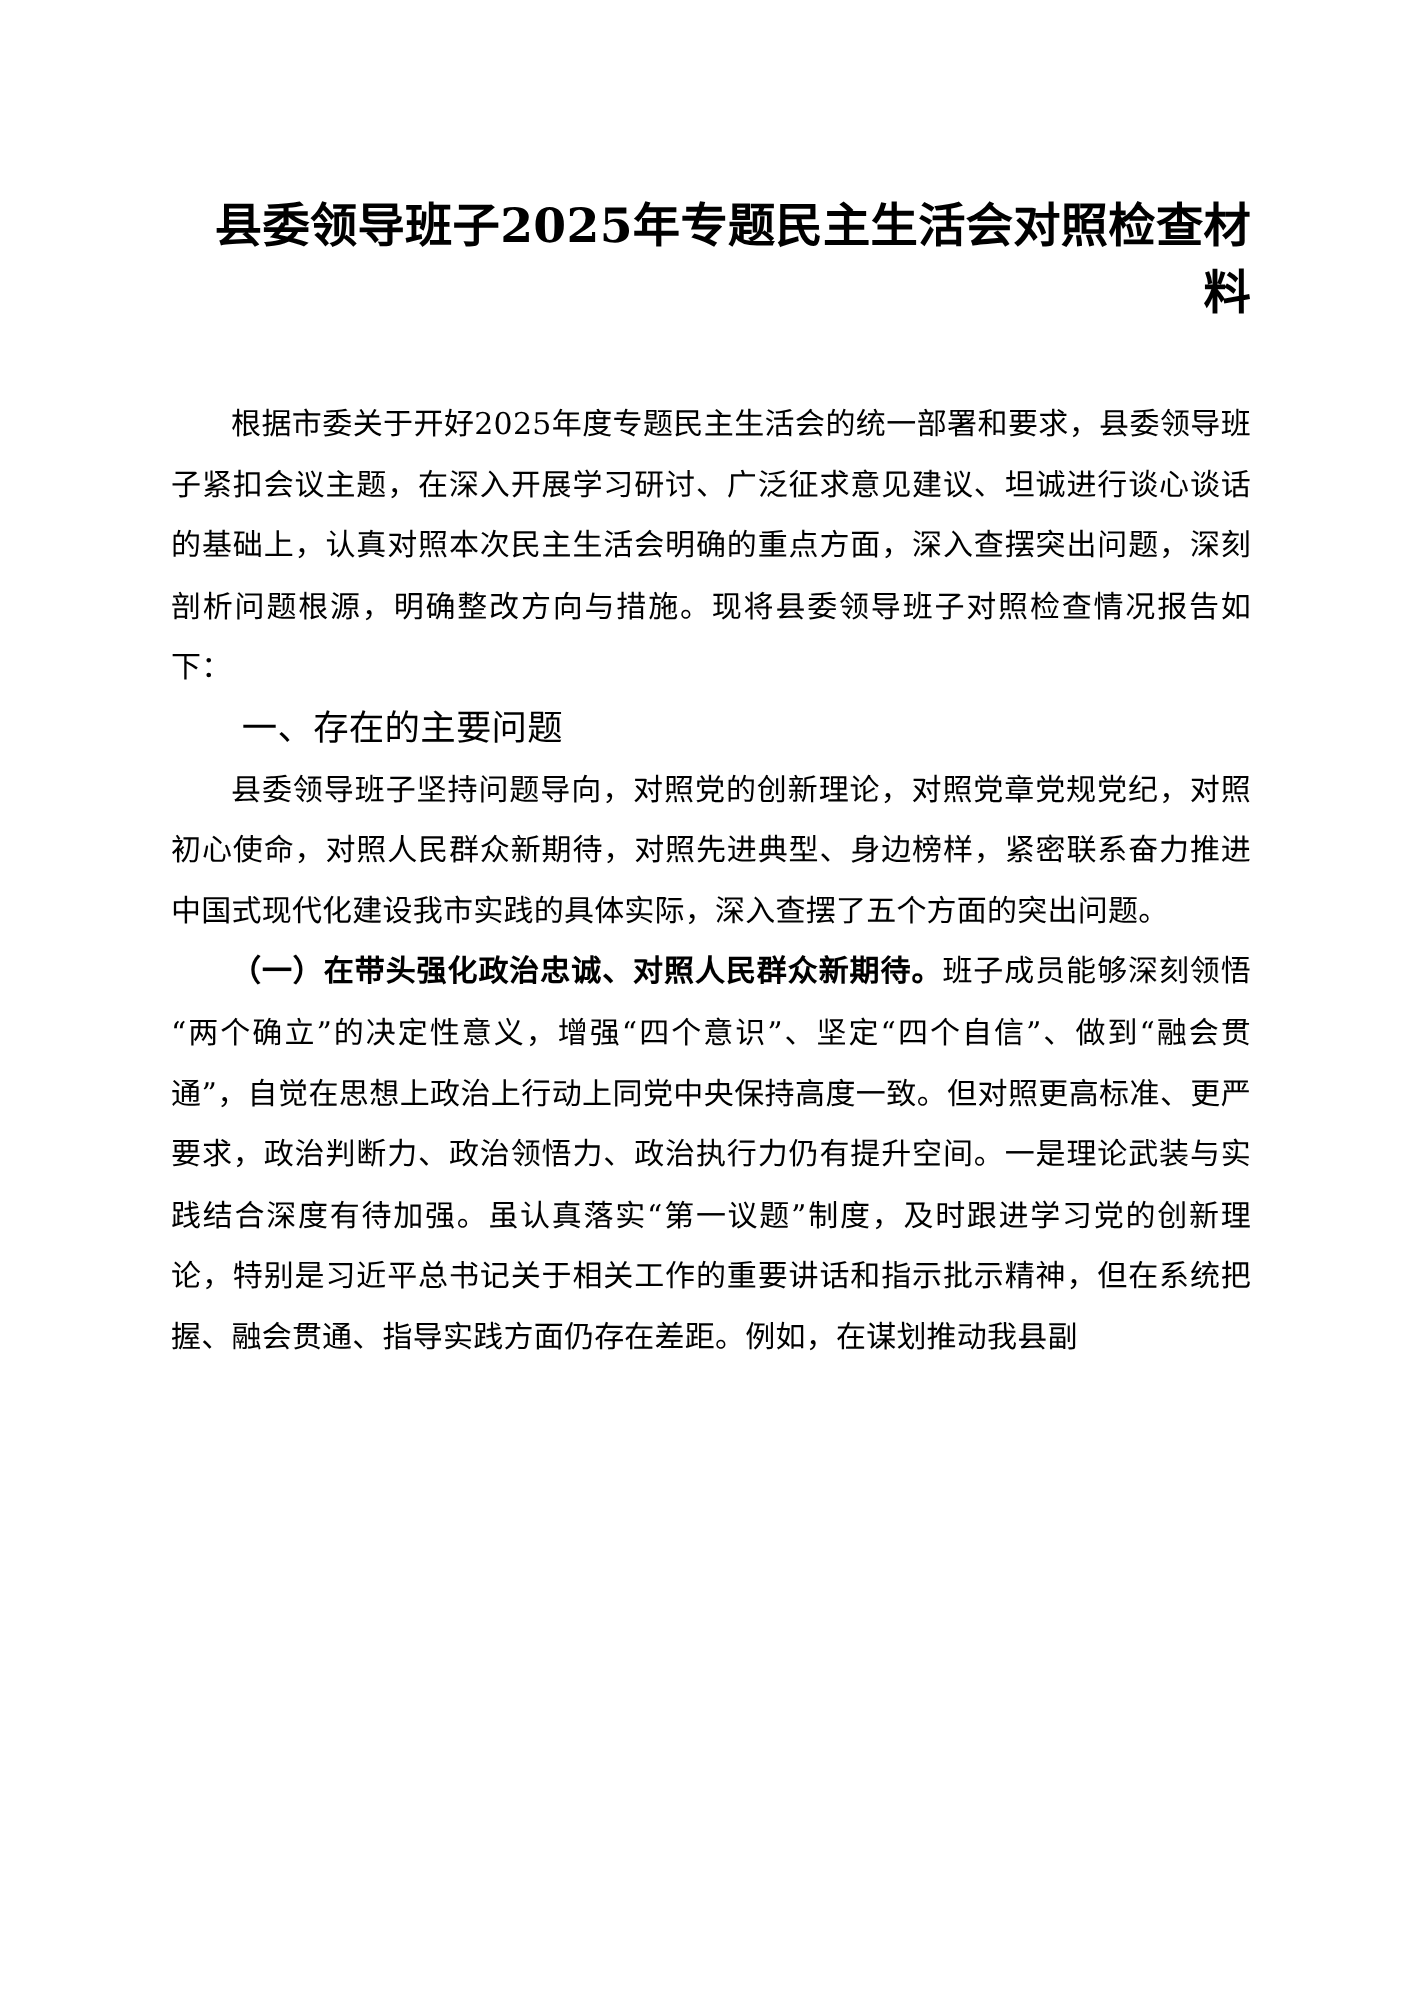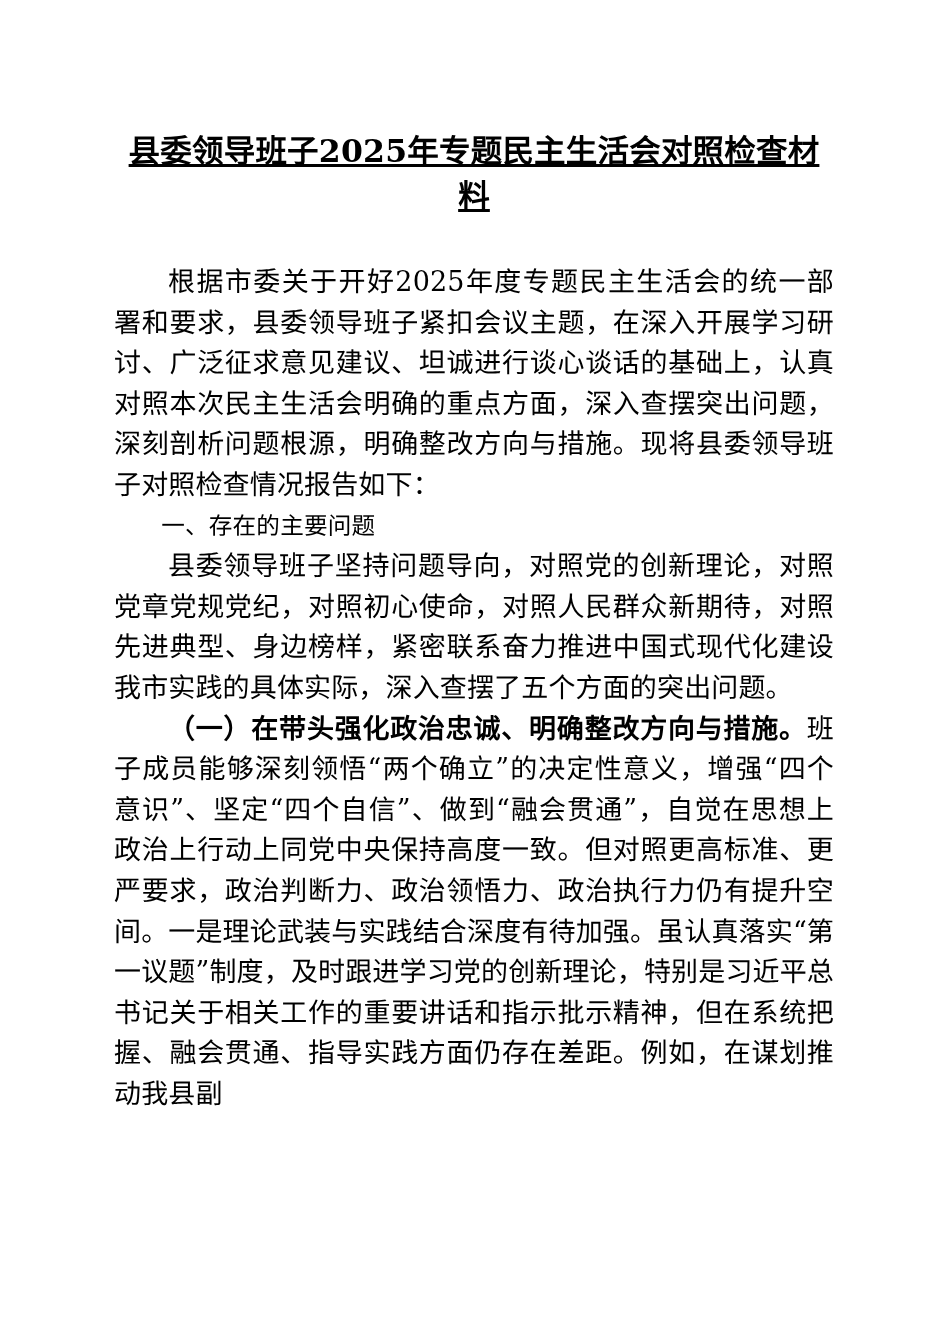--- a/index.html
+++ b/index.html
@@ -34,37 +34,36 @@
   }
 
   
   .doc-title {
     margin: 0;
     padding: 0;
     font-family: "DejaVu Serif", "Liberation Serif", serif;
     font-weight: bold;
     font-size: 31.5px;
     line-height: 45px;
-    text-align: center;
+    text-align: right;
     letter-spacing: 0.2px;
     padding-top: 128px;
     word-break: break-all;
-    text-decoration: underline;
   }
 
   
   .body-block {
     padding-top: 44px;
   }
 
   p.para {
     margin: 0;
     padding: 0;
     font-family: "DejaVu Serif", "Liberation Serif", serif;
-    font-size: 27px;
+    font-size: 20px;
     line-height: 40.6px;
     text-align: justify;
     text-align-last: left;
     text-justify: inter-character;
     text-indent: 2em;
     word-break: break-all;
     letter-spacing: 0.15px;
     font-weight: 400;
   }
 
@@ -94,17 +93,17 @@
     <h1 class="doc-title">县委领导班子2025年专题民主生活会对照检查材料</h1>
 
     <div class="body-block">
 
       <p class="para">根据市委关于开好2025年度专题民主生活会的统一部署和要求，县委领导班子紧扣会议主题，在深入开展学习研讨、广泛征求意见建议、坦诚进行谈心谈话的基础上，认真对照本次民主生活会明确的重点方面，深入查摆突出问题，深刻剖析问题根源，明确整改方向与措施。现将县委领导班子对照检查情况报告如下：</p>
 
       <h2 class="section-heading">一、存在的主要问题</h2>
 
       <p class="para">县委领导班子坚持问题导向，对照党的创新理论，对照党章党规党纪，对照初心使命，对照人民群众新期待，对照先进典型、身边榜样，紧密联系奋力推进中国式现代化建设我市实践的具体实际，深入查摆了五个方面的突出问题。</p>
 
-      <p class="para"><span class="sub-heading-run">（一）在带头强化政治忠诚、明确整改方向与措施。</span><span>班子成员能够深刻领悟“两个确立”的决定性意义，增强“四个意识”、坚定“四个自信”、做到“融会贯通”，自觉在思想上政治上行动上同党中央保持高度一致。但对照更高标准、更严要求，政治判断力、政治领悟力、政治执行力仍有提升空间。一是理论武装与实践结合深度有待加强。虽认真落实“第一议题”制度，及时跟进学习党的创新理论，特别是习近平总书记关于相关工作的重要讲话和指示批示精神，但在系统把握、融会贯通、指导实践方面仍存在差距。例如，在谋划推动我县副</span></p>
+      <p class="para"><span class="sub-heading-run">（一）在带头强化政治忠诚、对照人民群众新期待。</span><span>班子成员能够深刻领悟“两个确立”的决定性意义，增强“四个意识”、坚定“四个自信”、做到“融会贯通”，自觉在思想上政治上行动上同党中央保持高度一致。但对照更高标准、更严要求，政治判断力、政治领悟力、政治执行力仍有提升空间。一是理论武装与实践结合深度有待加强。虽认真落实“第一议题”制度，及时跟进学习党的创新理论，特别是习近平总书记关于相关工作的重要讲话和指示批示精神，但在系统把握、融会贯通、指导实践方面仍存在差距。例如，在谋划推动我县副</span></p>
 
     </div>
   </div>
 </div>
 
 </body></html>

